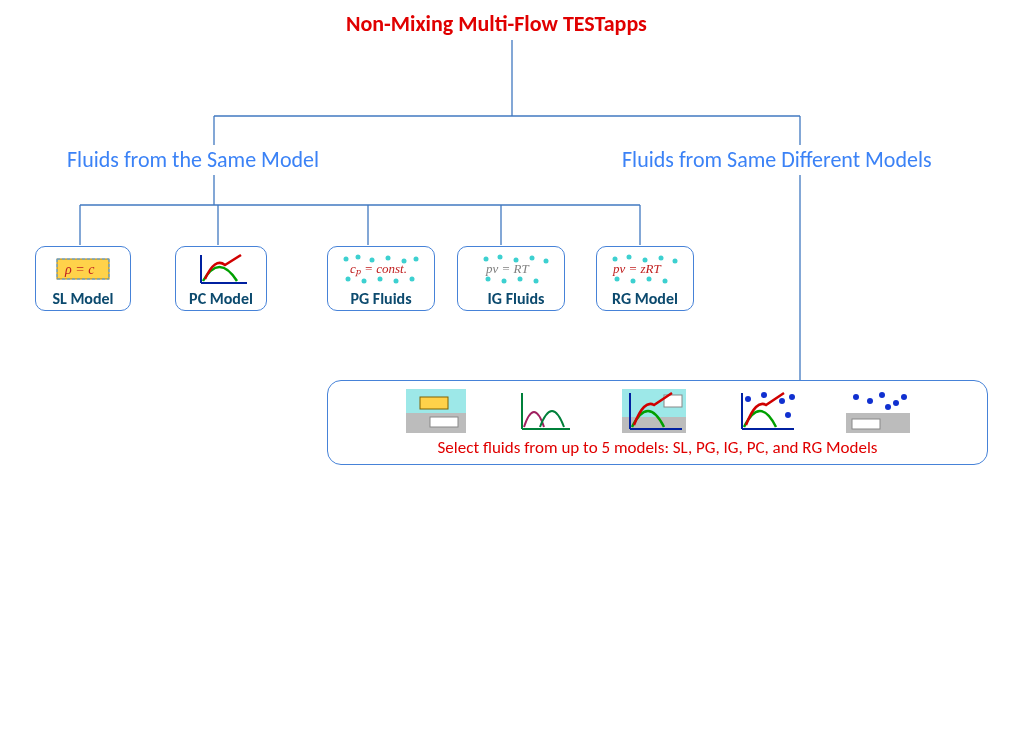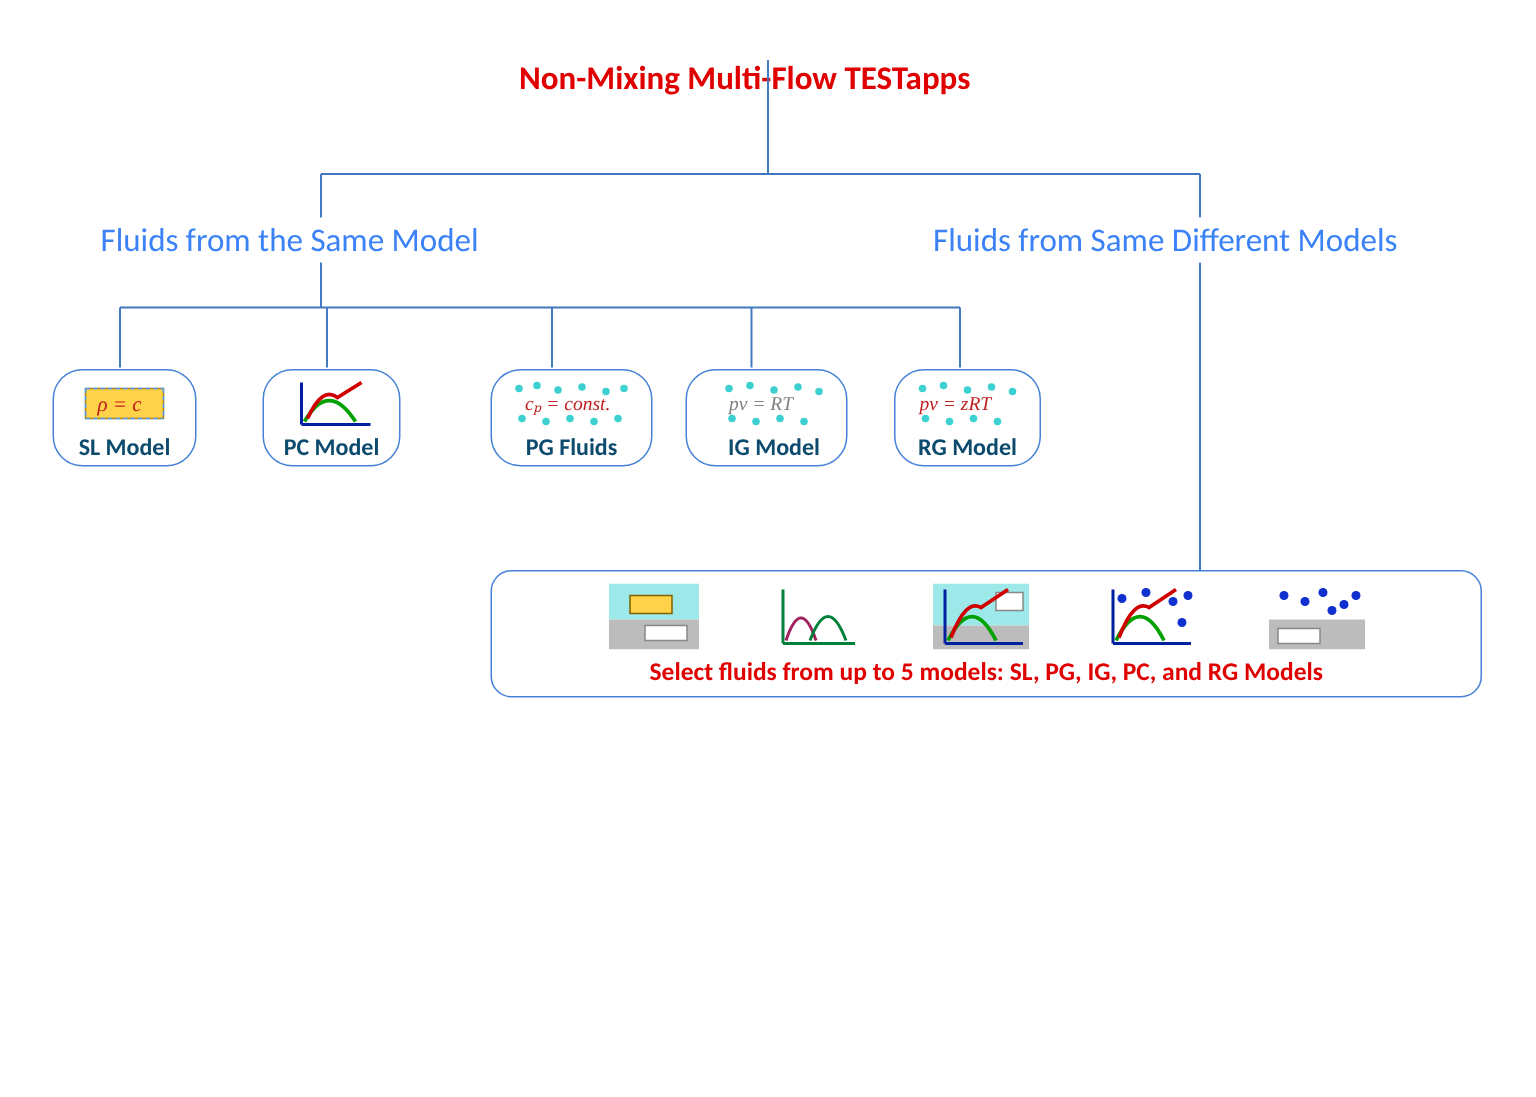--- a/index.html
+++ b/index.html
@@ -8,32 +8,31 @@
     height: 731px;
     background: #fff;
     font-family: Calibri, Arial, sans-serif;
     position: relative;
   }
   .title {
     position: absolute;
     font-size: 22px;
     font-weight: 600;
     color: #e00000;
-    margin-top: 28px;
   }
   .branch-label {
     position: absolute;
     font-size: 22px;
     font-weight: 500;
     color: #3b82f6;
   }
   .model-box {
     position: absolute;
     border: 1px solid #4682d8;
-    border-radius: 20px;
+    border-radius: 10px;
     padding: 4px 6px 2px;
     text-align: center;
     background: #fff;
   }
   .model-box .ic { display: block; margin: 0 auto 2px; }
   .model-label {
     color: #0c4a6e;
     font-size: 16px;
     font-weight: 600;
   }
@@ -42,21 +41,21 @@
     border: 1px solid #4682d8;
     border-radius: 14px;
     padding: 8px 12px 6px;
     text-align: center;
     background: #fff;
   }
   .multi-box .row { display: flex; gap: 48px; justify-content: center; align-items: center; margin-bottom: 4px;}
   .multi-label {
     color: #e00000;
     font-size: 17px;
-    font-weight: 700;
+    font-weight: 400;
   }
   svg.connector { position: absolute; top:0; left:0; width:1024px; height:731px; pointer-events:none; }
   svg.connector line { stroke:#4078c0; stroke-width:1.3; }
 </style>
 </head>
 <body>
 
 <div class="title" style="left:346px; top:10px;">Non-Mixing Multi-Flow TESTapps</div>
 
 <svg class="connector">
@@ -127,21 +126,21 @@
       <circle cx="22" cy="6" r="2.5" fill="#3dd0d0"></circle>
     <circle cx="38" cy="9" r="2.5" fill="#3dd0d0"></circle>
       <circle cx="54" cy="7" r="2.5" fill="#3dd0d0"></circle>
     <circle cx="68" cy="10" r="2.5" fill="#3dd0d0"></circle>
     <circle cx="10" cy="28" r="2.5" fill="#3dd0d0"></circle>
       <circle cx="26" cy="30" r="2.5" fill="#3dd0d0"></circle>
     <circle cx="42" cy="28" r="2.5" fill="#3dd0d0"></circle>
       <circle cx="58" cy="30" r="2.5" fill="#3dd0d0"></circle>
     <text x="8" y="22" font-family="serif" font-style="italic" font-size="13" fill="#808080">pv = RT</text>
   </svg>
-  <span class="model-label">IG Model</span>
+  <span class="model-label">IG Fluids</span>
 </div>
 
 <div class="model-box" style="left:596px; top:246px; width:84px;">
   <svg class="ic" width="76" height="36">
     <circle cx="8" cy="8" r="2.5" fill="#3dd0d0"></circle>
       <circle cx="22" cy="6" r="2.5" fill="#3dd0d0"></circle>
     <circle cx="38" cy="9" r="2.5" fill="#3dd0d0"></circle>
       <circle cx="54" cy="7" r="2.5" fill="#3dd0d0"></circle>
     <circle cx="68" cy="10" r="2.5" fill="#3dd0d0"></circle>
     <circle cx="10" cy="28" r="2.5" fill="#3dd0d0"></circle>

